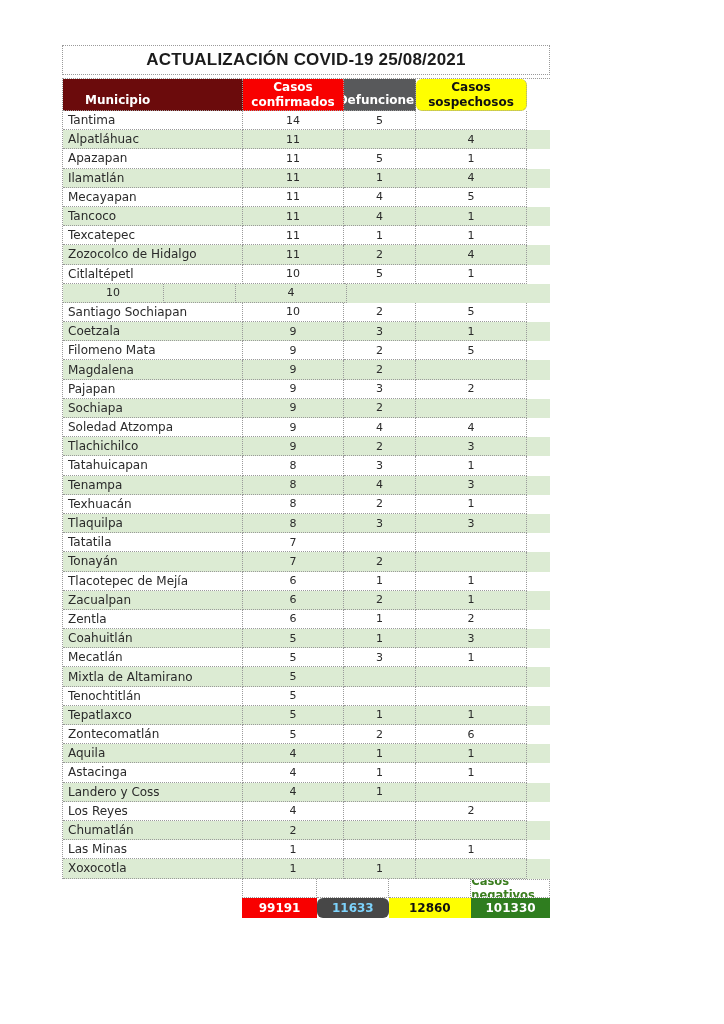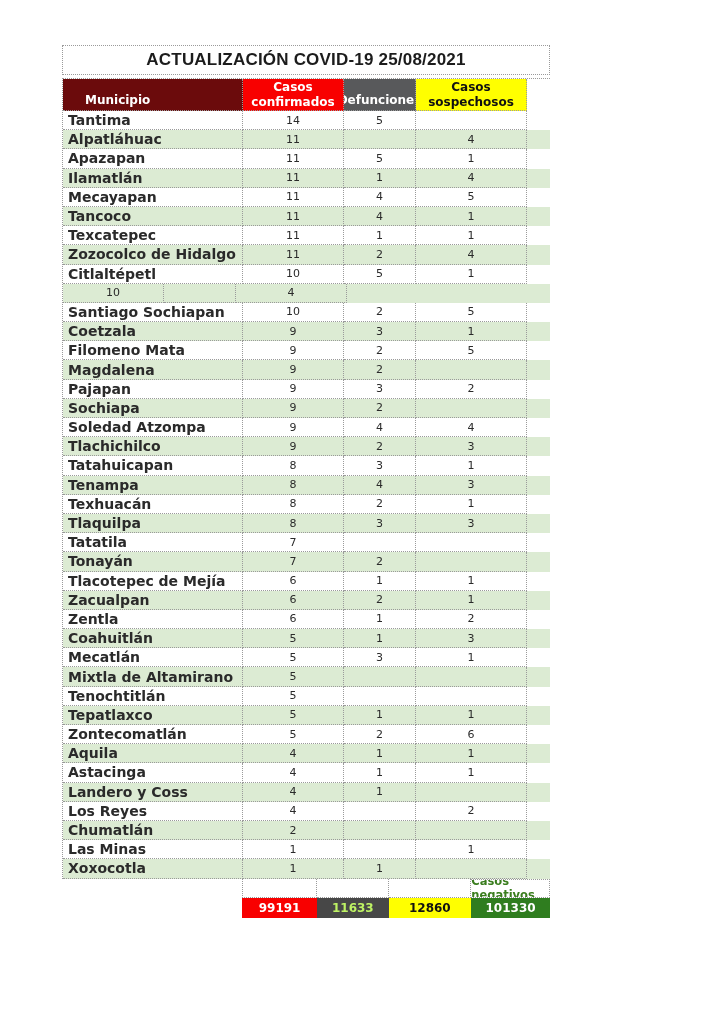--- a/index.html
+++ b/index.html
@@ -46,21 +46,21 @@
   .row, .hrow { display: flex; }
   .hrow { height: 32px; }
   .row { height: 19.2px; }
   .cell, .hcell {
     box-sizing: border-box;
     border-right: 1px dotted #9a9a9a;
     border-bottom: 1px dotted #9a9a9a;
     overflow: hidden;
     display: flex;
   }
-  .c-mun  { width: 180px; align-items: center; justify-content: flex-start; padding-left: 5px; font-size: 14px; color: #2a2a2a; font-weight: bold; }
+  .c-mun  { width: 180px; align-items: center; justify-content: flex-start; padding-left: 5px; font-size: 12px; color: #2a2a2a; }
   .c-conf { width: 101px; align-items: center; justify-content: center; font-size: 11px; color: #2a2a2a; }
   .c-def  { width: 72px;  align-items: center; justify-content: center; font-size: 11px; color: #2a2a2a; }
   .c-sosp { width: 111px; align-items: center; justify-content: center; font-size: 11px; color: #2a2a2a; }
   #rows .row:nth-child(even) { background: var(--row-alt-bg, #dcebd3); }
 
   .h-mun {
     background: var(--header-municipio-bg, #6b0b0c);
     color: #ffffff; font-weight: bold; font-size: 12px;
     align-items: flex-end; padding-left: 22px; padding-bottom: 3px;
   }
@@ -70,21 +70,21 @@
     align-items: center; justify-content: center; text-align: center; line-height: 1.2;
   }
   .h-def {
     background: var(--header-defunciones-bg, #58595b);
     color: #ffffff; font-weight: bold; font-size: 12px;
     align-items: flex-end; justify-content: center; text-align: center; padding-bottom: 3px;
   }
   .h-sosp {
     background: var(--header-sospechosos-bg, #ffff00);
     color: #111111; font-weight: bold; font-size: 12px;
-    align-items: center; justify-content: center; text-align: center; line-height: 1.2;
+    align-items: center; justify-content: center; text-align: center; line-height: 1.2; border-radius: 6px;
   }
 
   .frow { display: flex; margin-left: 180px; }
   .frow-a { height: 19px; }
   .frow-b { height: 20px; }
   .fcell {
     box-sizing: border-box;
     display: flex; align-items: center; justify-content: center;
     overflow: hidden;
   }
@@ -99,21 +99,21 @@
   }
   .frow-a .fcell:first-child { border-left: 1px dotted #9a9a9a; }
   .neg-label {
     border-top: 1px dotted #9a9a9a;
     font-weight: bold;
     font-size: 11.5px;
     color: var(--negativos-label-color, #3a7d1e);
   }
   .frow-b .fcell { font-weight: bold; font-size: 12px; }
   .t-conf { background: var(--total-confirmados-bg, #f80000); color: #ffffff; }
-  .t-def  { background: var(--total-defunciones-bg, #474747); color: #bef264; }
+  .t-def  { background: var(--total-defunciones-bg, #474747); color: #7dd3fc; border-radius: 6px; }
   .t-sosp { background: var(--total-sospechosos-bg, #ffff00); color: #111111; }
   .t-neg  { background: var(--total-negativos-bg, #2f7d1f); color: #ffffff; }
 </style>
 </head>
 <body>
 
 <div class="sheet">
   <div class="table-wrap">
 
     <div class="title-box">ACTUALIZACIÓN COVID-19 25/08/2021</div>

